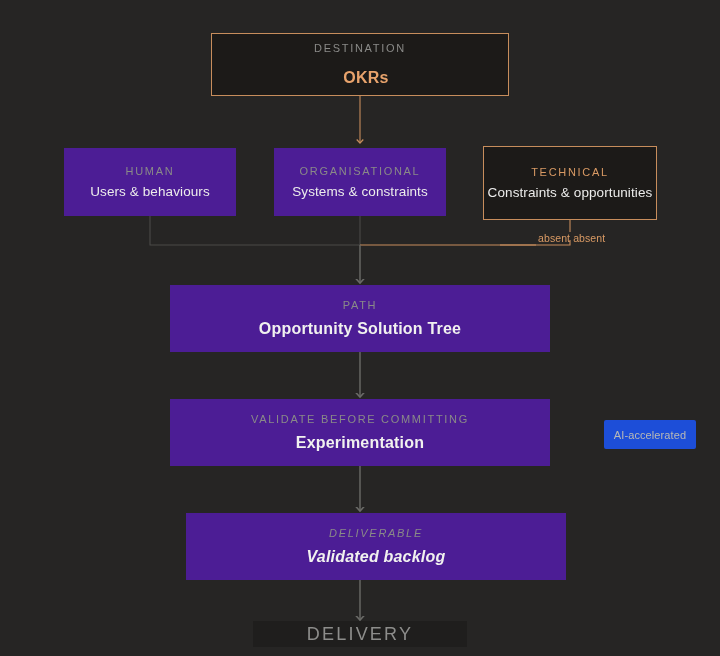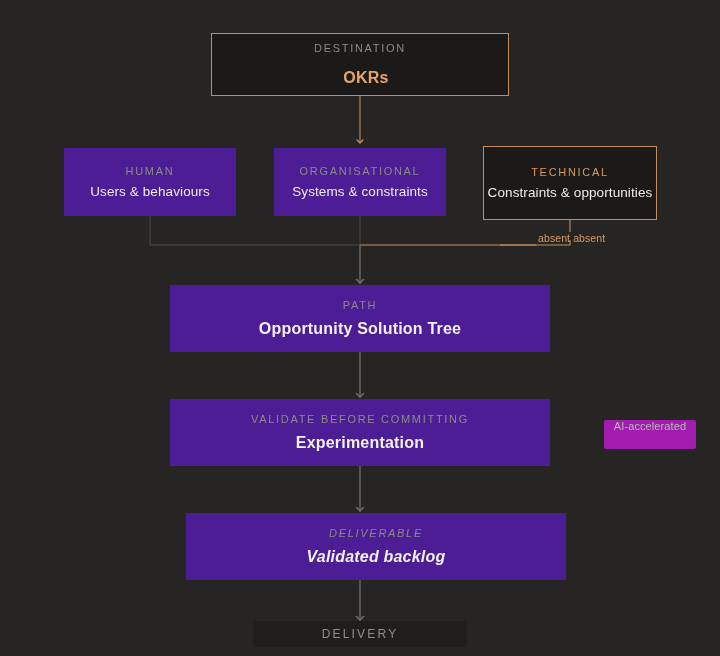--- a/index.html
+++ b/index.html
@@ -72,31 +72,31 @@
   }
   .delivery-node {
     position: absolute;
     box-sizing: border-box;
     background: #1f1e1d;
     display: flex;
     align-items: center;
     justify-content: center;
   }
   .delivery-label {
-    font-size: 12px;
+    font-size: 18px;
     letter-spacing: 2.2px;
     color: #8d8d8b;
     text-transform: uppercase;
   }
   .badge {
     position: absolute;
     box-sizing: border-box;
-    background: #a21caf;
+    background: #1d4ed8;
     display: flex;
-    align-items: flex-start;
+    align-items: center;
     justify-content: center;
     border-radius: 2px;
   }
   .badge-label {
     font-size: 11px;
     color: #b9b9b6;
     letter-spacing: 0.1px;
   }
   .edge-label {
     position: absolute;

